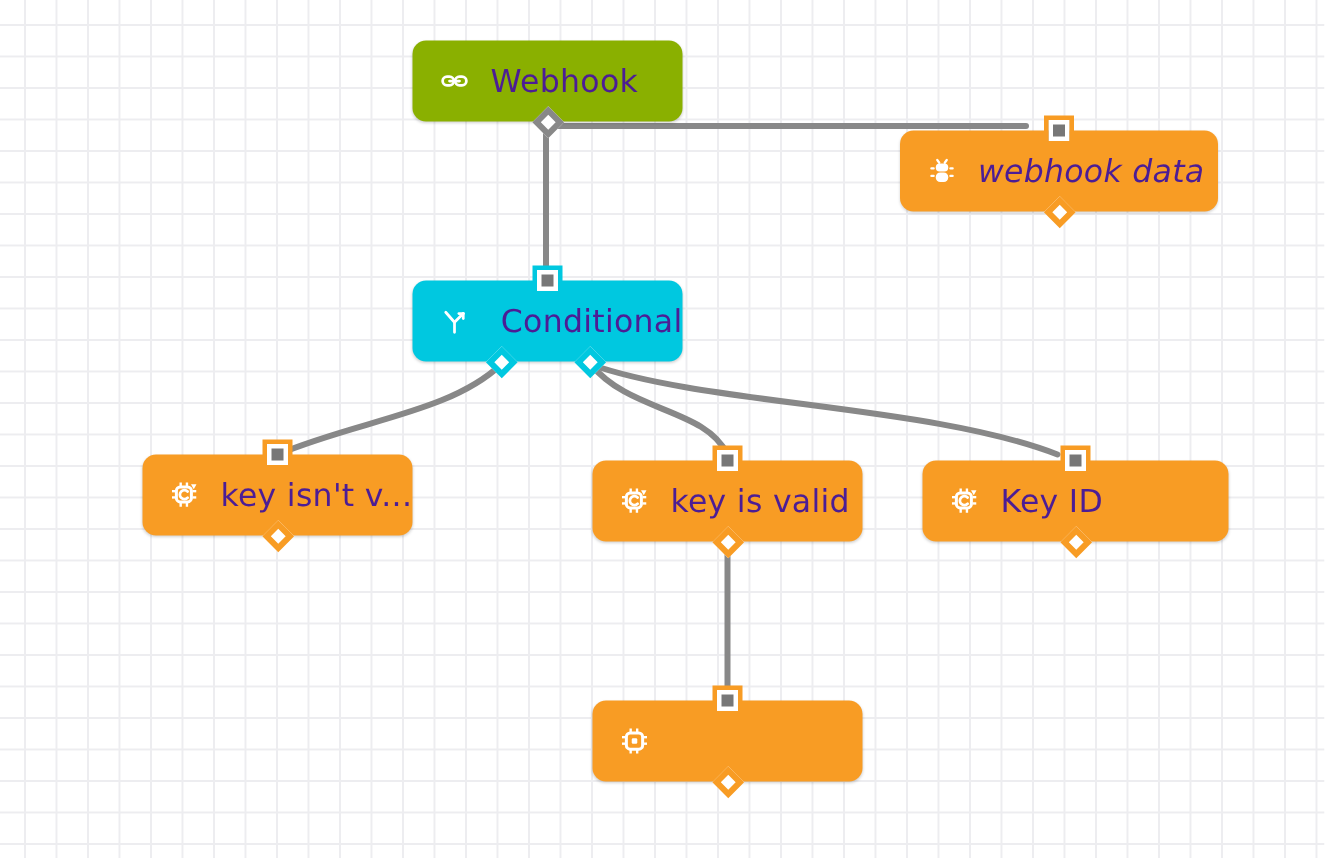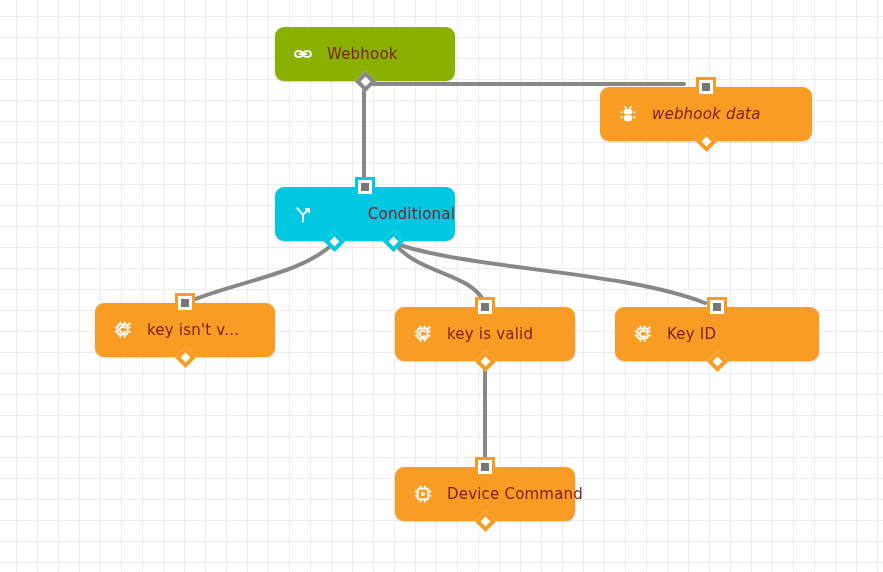--- a/index.html
+++ b/index.html
@@ -41,24 +41,24 @@
     position: absolute;
     box-sizing: border-box;
     border-radius: 9px;
     display: flex;
     align-items: center;
     padding-left: 18px;
     color: #ffffff;
     box-shadow: 0 1px 2px rgba(0,0,0,0.18);
   }
   .node-label {
-    font-size: 15px;
+    font-size: 21px;
     letter-spacing: 0.2px;
     white-space: nowrap;
-    color: #7f1d1d;
+    color: #4c1d95;
   }
   .node-icon {
     width: 20px;
     height: 20px;
     margin-right: 14px;
     flex: 0 0 20px;
     display: flex;
     align-items: center;
     justify-content: center;
   }
@@ -228,18 +228,17 @@
               <rect x="13.2" y="2" width="1.9" height="3.2"></rect>
               <rect x="8" y="18.8" width="1.9" height="3.2"></rect>
               <rect x="13.2" y="18.8" width="1.9" height="3.2"></rect>
               <rect x="2" y="8" width="3.2" height="1.9"></rect>
               <rect x="2" y="13.2" width="3.2" height="1.9"></rect>
               <rect x="18.8" y="8" width="3.2" height="1.9"></rect>
               <rect x="18.8" y="13.2" width="3.2" height="1.9"></rect>
             </g>
           </svg>
         </span>
-        <span class="node-label">Device Command</span>
         <div class="port-out" style="position: absolute; left: 50%; bottom: -8px; margin-left: -7.5px;"></div>
       </div>
     </div>
 
 </div>
 
 </body></html>

